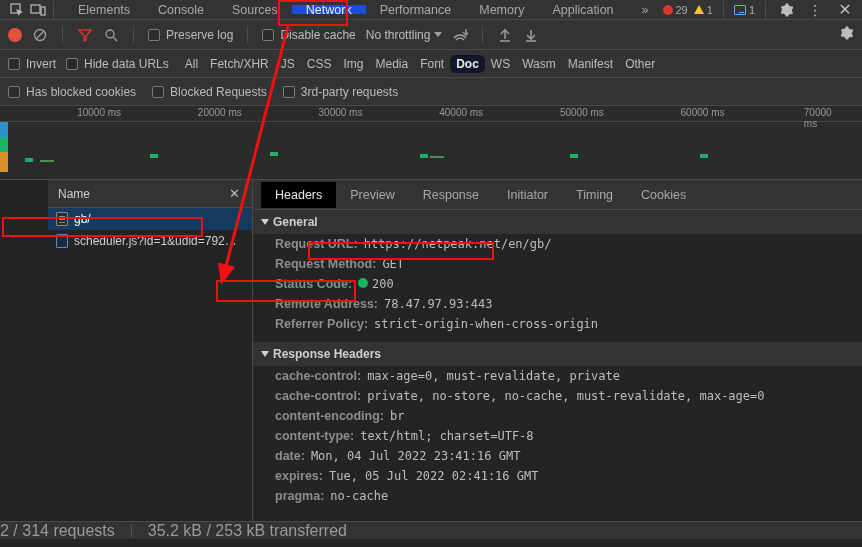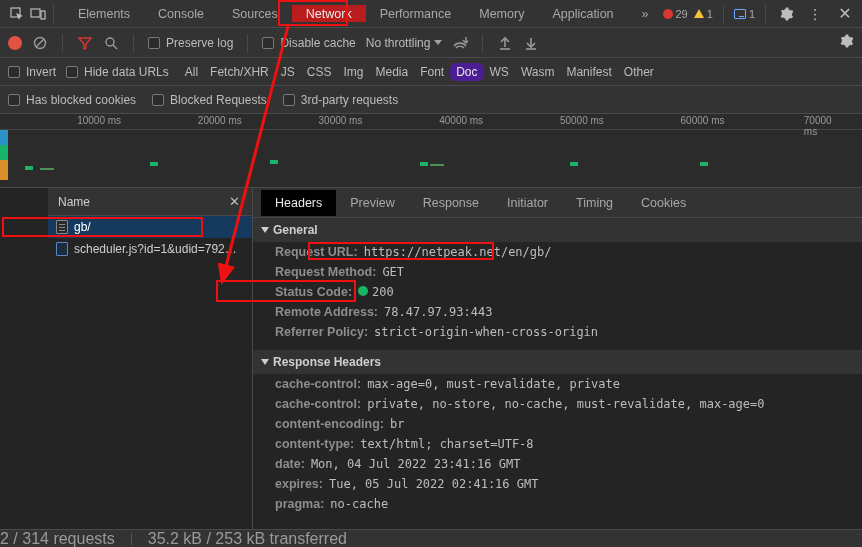--- a/index.html
+++ b/index.html
@@ -8,41 +8,41 @@
     background: #242424;
     color: #a9a9a9;
     font-family: "Helvetica Neue", Arial, sans-serif;
     font-size: 12px;
     position: relative;
   }
   .row { display: flex; align-items: center; }
   
   
   .topbar {
-    height: 28px;
+    height: 20px;
     background: #333333;
     border-bottom: 1px solid #4a4a4a;
     padding: 5px 6px;
     text-align: right;
   }
   .topbar .icon-slot {
     width: 22px; height: 28px;
     display: flex; align-items: center; justify-content: center;
     color: #bdbdbd;
   }
   .main-tabs { display: flex; height: 100%; margin-left: 6px; }
   .main-tab {
     padding: 0 14px;
     display: flex; align-items: center;
     color: #a8a8a8;
     font-size: 12.5px;
     cursor: default;
   }
   .main-tab.selected {
-    background: #b91c1c;
+    background: #1d4ed8;
     color: #eaeaea;
   }
   .top-right { margin-left: auto; display: flex; align-items: center; gap: 6px; }
   .badge { display: flex; align-items: center; gap: 3px; font-size: 11px; }
   .dot { width: 10px; height: 10px; border-radius: 50%; display:inline-block; }
   .red-dot { background: #d9362f; }
   .yellow-tri { width:0;height:0;border-left:5px solid transparent;border-right:5px solid transparent;border-bottom:9px solid #f3c236; }
   .blue-icon { color:#6ea7ff; width:12px;height:10px;border:1px solid #6ea7ff;border-radius:1px; position:relative;}
   .blue-icon::after{content:"";position:absolute;right:1px;bottom:1px;width:5px;height:1px;background:#6ea7ff;}
   .gear { width:14px; }
@@ -83,21 +83,21 @@
     height: 20px;
     background: #2b2b2b;
     border: 1px solid #555;
     border-radius: 2px;
     color: #ccc;
     padding: 0 6px;
     font-size: 12px;
   }
   .filter-types { display:flex; align-items:center; }
   .ftype { padding:2px 6px; border-radius:6px; color:#bcbcbc; font-size:12px; }
-  .ftype.active { background:#4c1d95; color:#eaeaea; }
+  .ftype.active { background:#0f172a; color:#eaeaea;font-weight:bold; }
   
   
   .optsbar {
     height: 28px;
     background: #333333;
     border-bottom: 1px solid #4a4a4a;
     padding: 0 8px;
     gap: 16px;
   }
   

